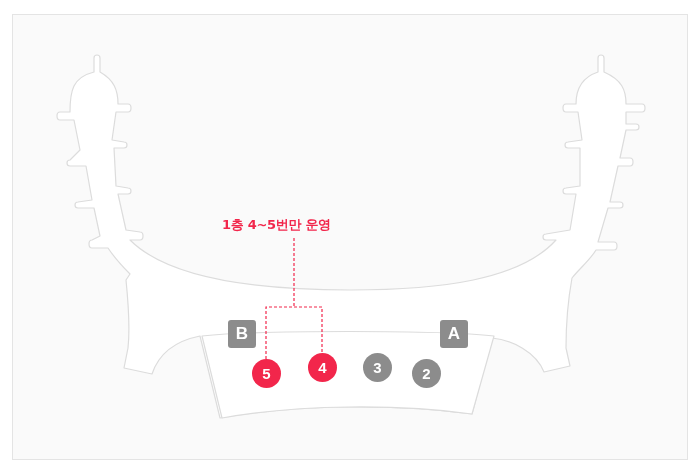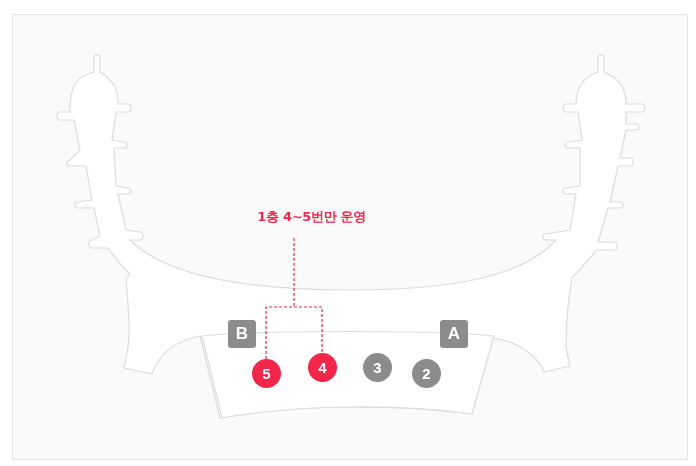--- a/index.html
+++ b/index.html
@@ -1,19 +1,19 @@
 <!DOCTYPE html>
 <html><head>
 <meta charset="utf-8">
 <style>
   html, body { margin: 0; padding: 0; background: #ffffff; }
   body { width: 696px; height: 466px; position: relative; overflow: hidden; font-family: "DejaVu Sans", sans-serif; }
   .frame { position: absolute; left: 12px; top: 14px; width: 676px; height: 446px; background: #fafafa; border: 1px solid #e4e4e4; box-sizing: border-box; }
   svg.map { position: absolute; left: 0; top: 0; width: 696px; height: 466px; }
-  .label { position: absolute; left: 222px; top: 208px; width: 144px; text-align: right; font-size: 13px; font-weight: bold; color: #f2264b; letter-spacing: -0.3px; }
+  .label { position: absolute; left: 222px; top: 216px; width: 144px; text-align: left; font-size: 13px; font-weight: bold; color: #f2264b; letter-spacing: -0.3px; }
   .gate { position: absolute; width: 28px; height: 28px; border-radius: 3px; background: #8c8c8c; color: #fff; font-weight: bold; font-size: 17px; line-height: 28px; text-align: center; font-family: "Liberation Sans", sans-serif; }
   .counter { position: absolute; width: 29px; height: 29px; border-radius: 50%; color: #fff; font-weight: bold; font-size: 15px; line-height: 29px; text-align: center; font-family: "Liberation Sans", sans-serif; }
   .counter.active { background: #f2264b; }
   .counter.inactive { background: #8c8c8c; }
 </style>
 </head>
 <body>
 
 <div class="frame"></div>
 

